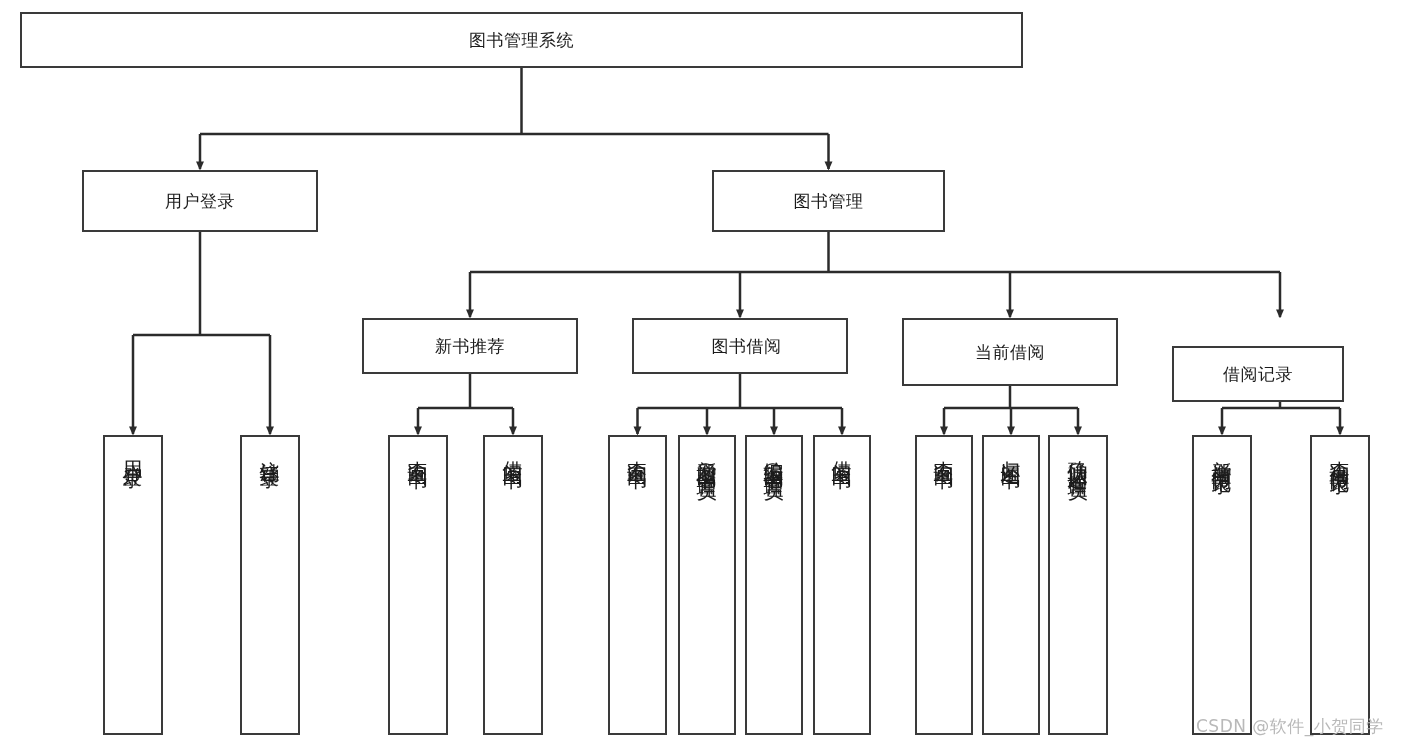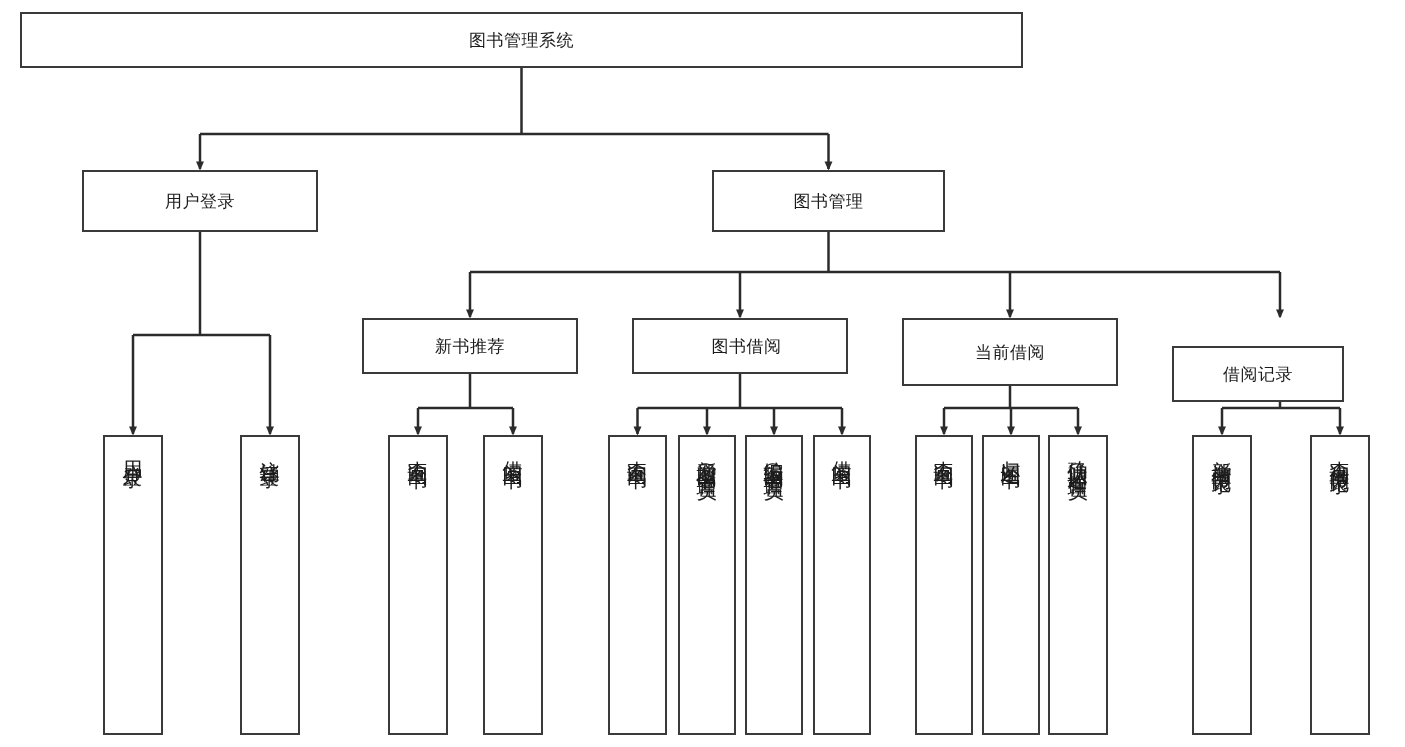--- a/index.html
+++ b/index.html
@@ -167,13 +167,14 @@
       <div class="node vertical" style="left: 1048px; top: 435px; width: 60px; height: 300px;">
         <span class="node-label">确认归还（管理员）</span>
       </div>
       <div class="node vertical" style="left: 1192px; top: 435px; width: 60px; height: 300px;">
         <span class="node-label">新增借阅记录</span>
       </div>
       <div class="node vertical" style="left: 1310px; top: 435px; width: 60px; height: 300px;">
         <span class="node-label">查询借阅记录</span>
       </div>
     </div>
+  <div class="watermark" style="left: 1196px; top: 715px; color: rgb(185, 185, 185);">CSDN @软件_小贺同学</div>
 </div>
 
 </body></html>

